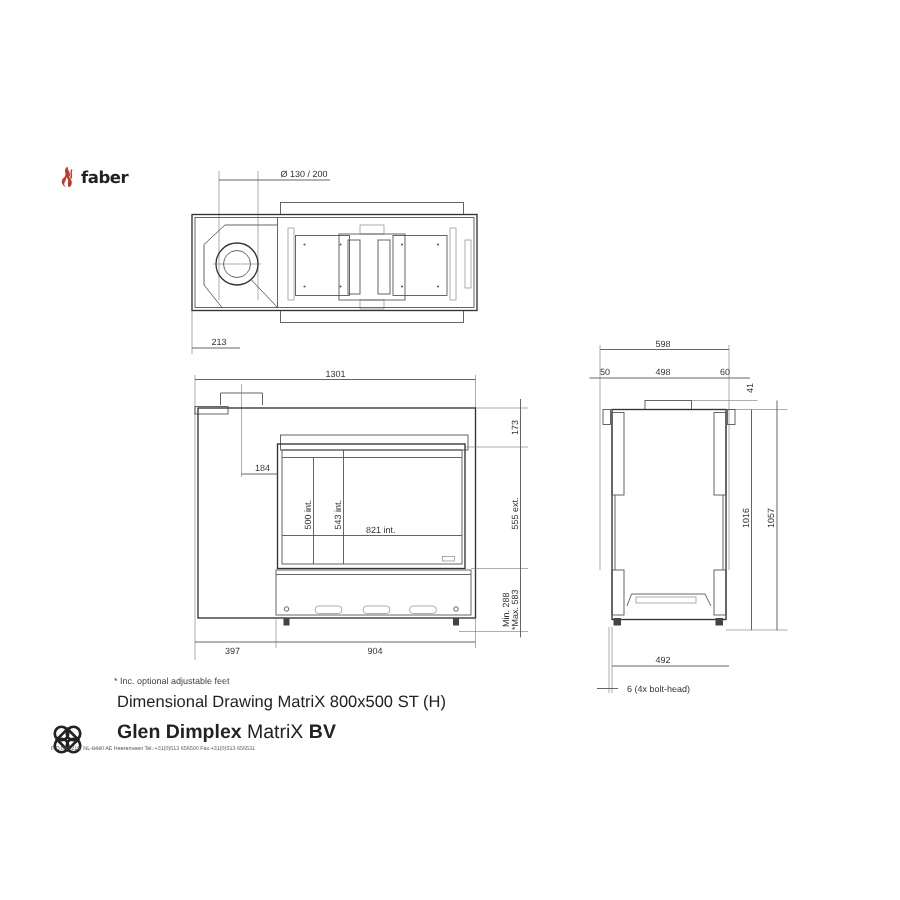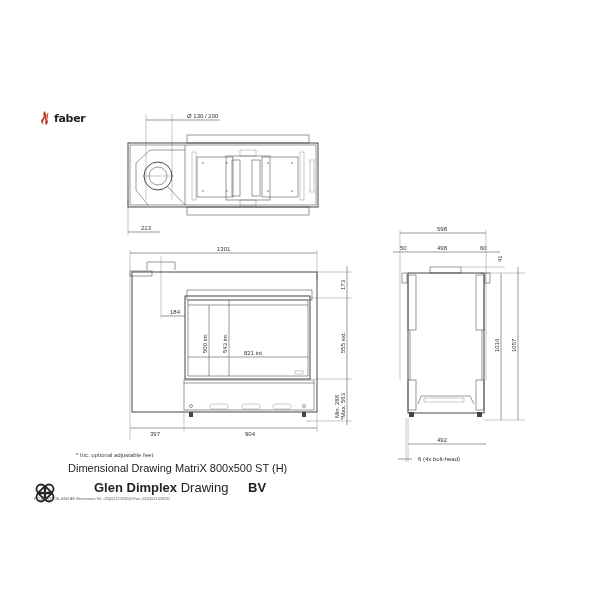--- a/index.html
+++ b/index.html
@@ -6,23 +6,23 @@
   body { width:600px; height:600px; position:relative; overflow:hidden; font-family:"Liberation Sans", sans-serif; color:#222; }
   .abs { position:absolute; }
   svg.drawing { position:absolute; left:0; top:0; width:600px; height:600px; }
   .dim { font-family:"Liberation Sans", sans-serif; font-size:6px; fill:#333; }
   .ln { stroke:#555; stroke-width:0.6; fill:none; }
   .thin { stroke:#777; stroke-width:0.4; fill:none; }
   .thick { stroke:#333; stroke-width:0.9; fill:none; }
   .brand { left:38px; top:110px; display:flex; align-items:center; gap:2px; }
   .brand-word { font-family:"DejaVu Sans", sans-serif; font-weight:bold; font-size:11px; color:#222; letter-spacing:-0.3px; }
   .note { left:76px; top:452px; font-size:6px; color:#444; }
-  .title { left:68px; top:462px; font-size:11px; color:#222; }
+  .title { left:78px; top:462px; font-size:11px; color:#222; }
   .company { left:78px; top:480px; font-size:13px; color:#222; }
-  .company b { font-weight:bold;margin-left:16px; }
+  .company b { font-weight:bold; }
   .address { left:34px; top:497px; font-size:3.6px; color:#555; white-space:nowrap; }
   .logo { left:34px; top:482px; width:22px; height:22px; }
 </style>
 </head>
 <body>
 
 <div class="abs brand">
   <svg width="14" height="16" viewBox="0 0 14 16">
     <path d="M7 1 C3 4 8 6 4 9 C2 11 4 14 6 15 C3 12 7 10 6 8 C9 10 6 13 8 15 C11 13 10 10 8 8 C10 6 7 4 7 1 Z" fill="#c0392b"></path>
     <path d="M10 3 C8 5 11 7 9 9" stroke="#c0392b" stroke-width="1" fill="none"></path>
@@ -185,15 +185,15 @@
 <svg class="abs logo" viewBox="0 0 22 22">
   <g fill="none" stroke="#222" stroke-width="1.8">
     <circle cx="7" cy="7" r="4.5"></circle>
       <circle cx="15" cy="7" r="4.5"></circle>
     <circle cx="7" cy="15" r="4.5"></circle>
       <circle cx="15" cy="15" r="4.5"></circle>
     <rect x="6" y="6" width="10" height="10" transform="rotate(45 11 11)"></rect>
   </g>
 </svg>
 <div class="abs company">
-  <b>Glen Dimplex</b><span> Drawing </span><b>BV</b>
+  <b>Glen Dimplex</b><span> MatriX </span><b>BV</b>
 </div>
 <div class="abs address">P.O.box 219, NL-8440 AE Heerenveen Tel.:+31(0)513 656500  Fax:+31(0)513 656531</div>
 
 </body></html>

